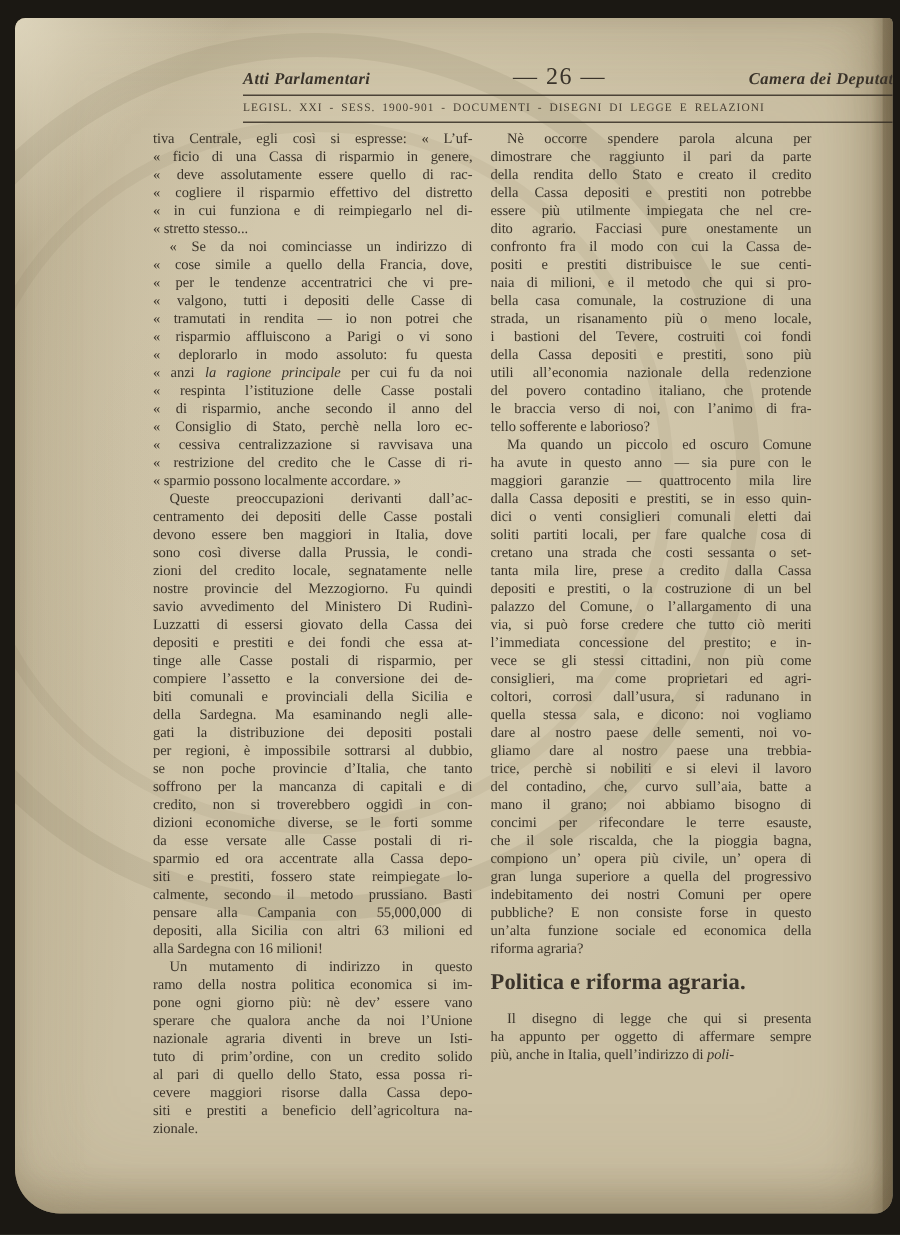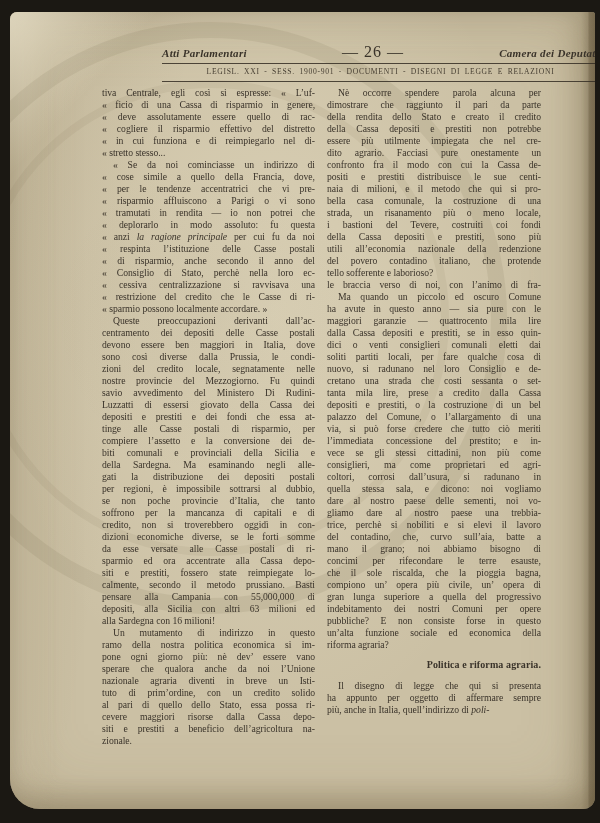--- a/index.html
+++ b/index.html
@@ -45,41 +45,41 @@
   .stamp::after{
     content:"";position:absolute;inset:120px;border-radius:50%;
     background:radial-gradient(circle, rgba(100,88,60,.05), rgba(100,88,60,0) 70%);
   }
   header{position:absolute;left:104px;top:31px;width:437px;margin-left:48px;}
   .hrow{display:flex;justify-content:space-between;align-items:baseline;font-size:11px;}
   .hl,.hr{font-style:italic;font-weight:bold;letter-spacing:.3px;}
   .hc{font-size:16px;letter-spacing:1px;}
   .rule{border-top:1px solid rgba(52,45,35,.85);margin-top:2px;}
   .session{
-    text-align:center;font-size:7.6px;letter-spacing:.7px;word-spacing:2px;
+    text-align:left;font-size:7.6px;letter-spacing:.7px;word-spacing:2px;
     padding:3px 0 3px 0;text-transform:uppercase;color:#453d31;
   }
   main.columns{
     position:absolute;left:92px;top:75px;width:439px;
     display:flex;gap:12px;
     font-size:9.7px;letter-spacing:-.05px;
   }
   .col{width:214px;}
   .col[data-column="left"]{width:213px;}
   .para{margin:0;}
   .line{
     height:12px;line-height:12px;overflow:hidden;
     text-align:justify;text-align-last:justify;
     white-space:normal;
   }
   .line.last{text-align-last:left;}
   .line.indent{text-indent:11px;}
   .line i{font-style:italic;margin-top:48px;}
   .heading{
-    text-align:right;font-weight:bold;font-size:10px;
+    text-align:left;font-weight:bold;font-size:15px;
     margin:8px 0 10px 0;letter-spacing:.1px;
   }
 </style>
 </head>
 <body>
 
 <div class="scan">
   <div class="paper">
     <div class="stamp"></div>
 
@@ -101,22 +101,23 @@
             <div class="line">« ficio di una Cassa di risparmio in genere,</div>
             <div class="line">« deve assolutamente essere quello di rac-</div>
             <div class="line">« cogliere il risparmio effettivo del distretto</div>
             <div class="line">« in cui funziona e di reimpiegarlo nel di-</div>
             <div class="line last">« stretto stesso...</div>
           </div>
           <div class="para">
             <div class="line indent">« Se da noi cominciasse un indirizzo di</div>
             <div class="line">« cose simile a quello della Francia, dove,</div>
             <div class="line">« per le tendenze accentratrici che vi pre-</div>
+            <div class="line">« valgono, tutti i depositi delle Casse di</div>
+            <div class="line">« tramutati in rendita — io non potrei che</div>
             <div class="line">« risparmio affluiscono a Parigi o vi sono</div>
-            <div class="line">« tramutati in rendita — io non potrei che</div>
             <div class="line">« deplorarlo in modo assoluto: fu questa</div>
             <div class="line">« anzi <i>la ragione principale</i> per cui fu da noi</div>
             <div class="line">« respinta l’istituzione delle Casse postali</div>
             <div class="line">« di risparmio, anche secondo il anno del</div>
             <div class="line">« Consiglio di Stato, perchè nella loro ec-</div>
             <div class="line">« cessiva centralizzazione si ravvisava una</div>
             <div class="line">« restrizione del credito che le Casse di ri-</div>
             <div class="line last">« sparmio possono localmente accordare. »</div>
           </div>
           <div class="para">
@@ -170,31 +171,30 @@
             <div class="line">dito agrario. Facciasi pure onestamente un</div>
             <div class="line">confronto fra il modo con cui la Cassa de-</div>
             <div class="line">positi e prestiti distribuisce le sue centi-</div>
             <div class="line">naia di milioni, e il metodo che qui si pro-</div>
             <div class="line">bella casa comunale, la costruzione di una</div>
             <div class="line">strada, un risanamento più o meno locale,</div>
             <div class="line">i bastioni del Tevere, costruiti coi fondi</div>
             <div class="line">della Cassa depositi e prestiti, sono più</div>
             <div class="line">utili all’economia nazionale della redenzione</div>
             <div class="line">del povero contadino italiano, che protende</div>
+            <div class="line">le braccia verso di noi, con l’animo di fra-</div>
             <div class="line last">tello sofferente e laborioso?</div>
-            <div class="line">le braccia verso di noi, con l’animo di fra-</div>
           </div>
           <div class="para">
             <div class="line indent">Ma quando un piccolo ed oscuro Comune</div>
             <div class="line">ha avute in questo anno — sia pure con le</div>
             <div class="line">maggiori garanzie — quattrocento mila lire</div>
             <div class="line">dalla Cassa depositi e prestiti, se in esso quin-</div>
             <div class="line">dici o venti consiglieri comunali eletti dai</div>
             <div class="line">soliti partiti locali, per fare qualche cosa di</div>
-            <div class="line">nuovo, si radunano nel loro Consiglio e de-</div>
             <div class="line">cretano una strada che costi sessanta o set-</div>
             <div class="line">tanta mila lire, prese a credito dalla Cassa</div>
             <div class="line">depositi e prestiti, o la costruzione di un bel</div>
             <div class="line">palazzo del Comune, o l’allargamento di una</div>
             <div class="line">via, si può forse credere che tutto ciò meriti</div>
             <div class="line">l’immediata concessione del prestito; e in-</div>
             <div class="line">vece se gli stessi cittadini, non più come</div>
             <div class="line">consiglieri, ma come proprietari ed agri-</div>
             <div class="line">coltori, corrosi dall’usura, si radunano in</div>
             <div class="line">quella stessa sala, e dicono: noi vogliamo</div>

